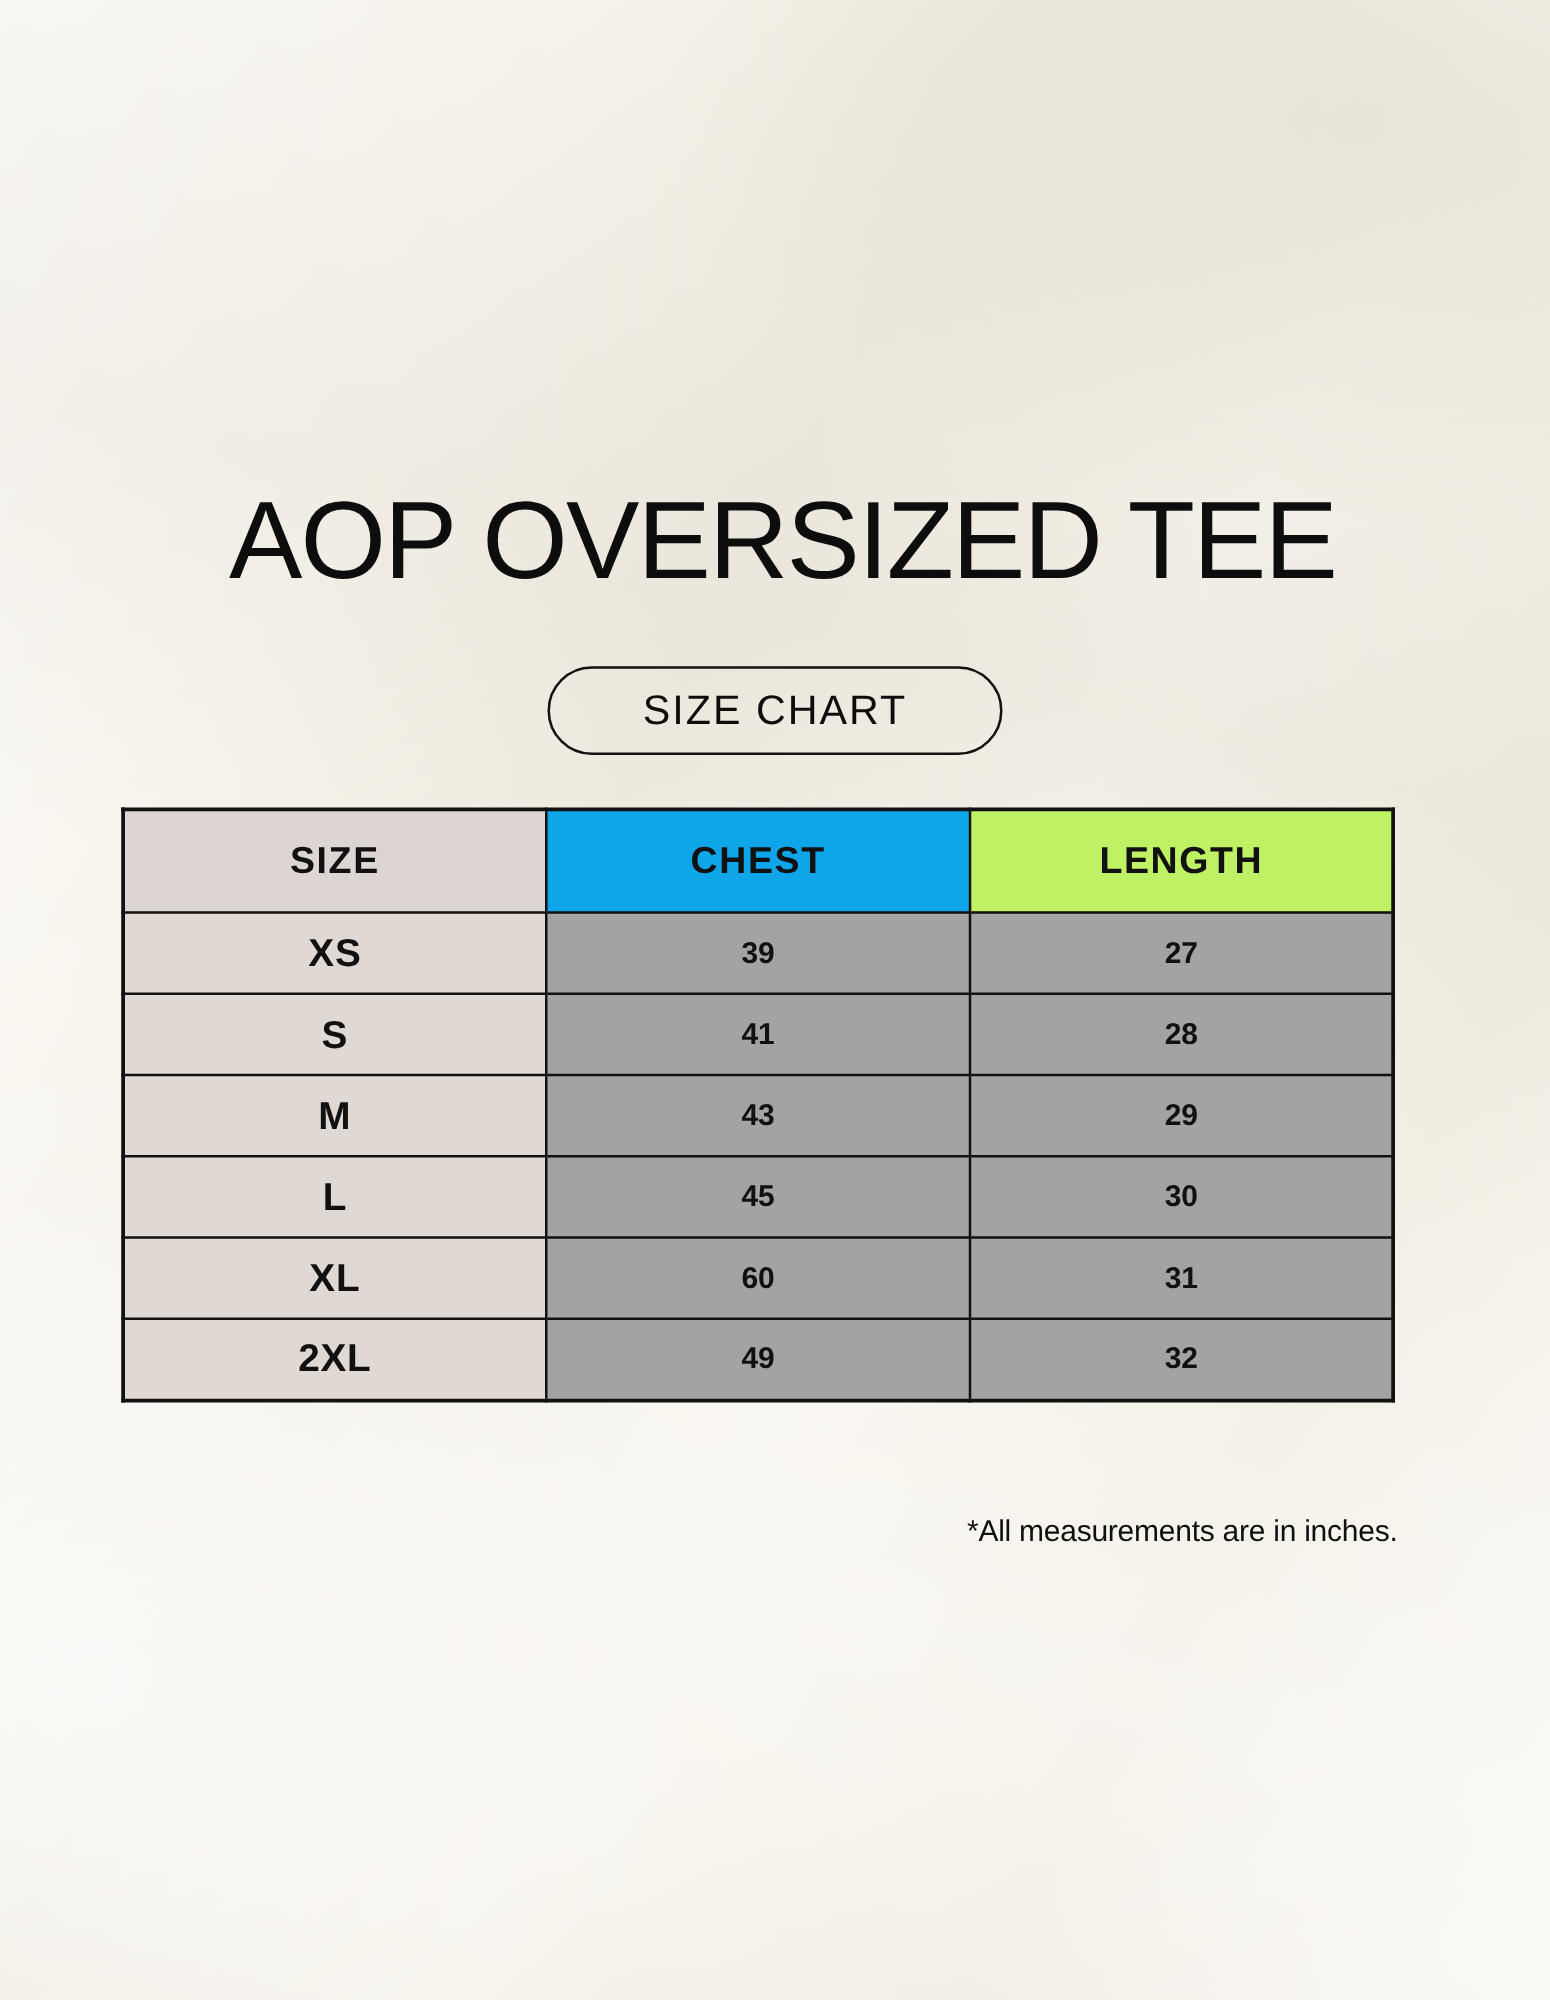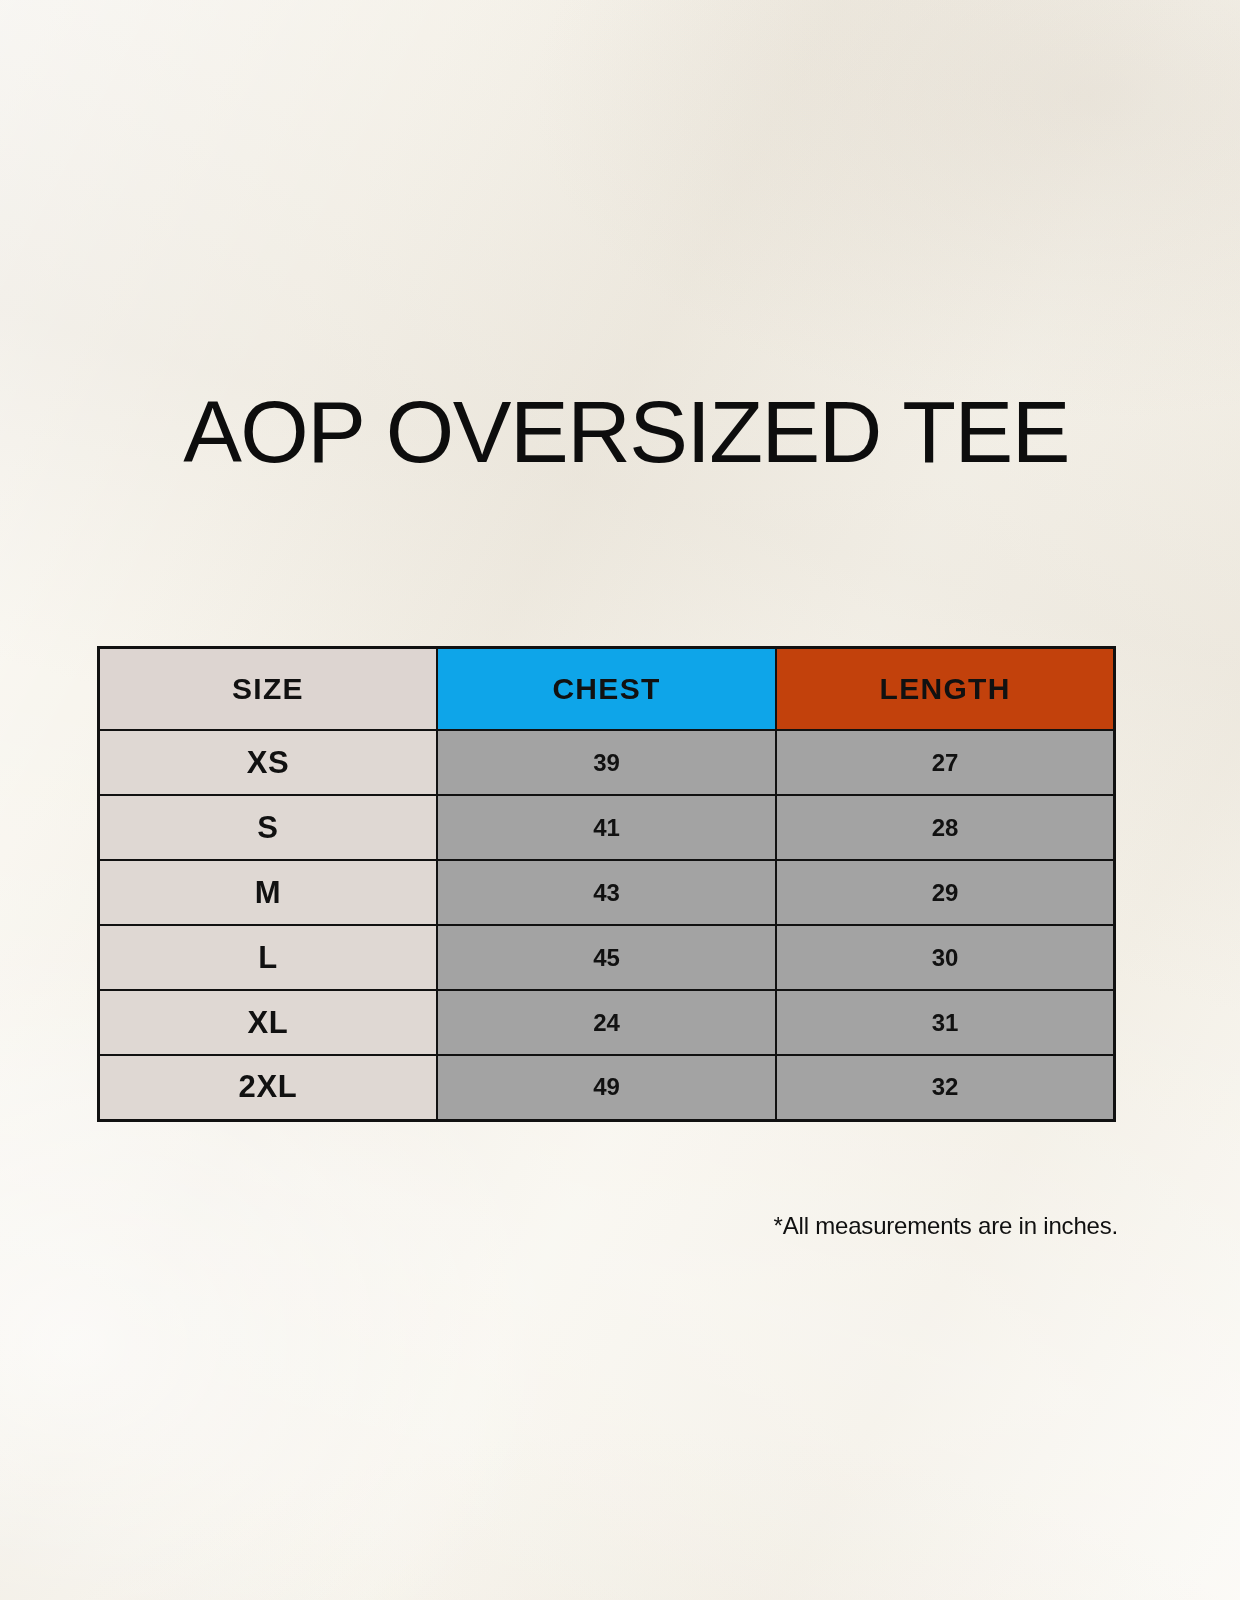--- a/index.html
+++ b/index.html
@@ -119,21 +119,21 @@
   }
 
   thead th {
     height: 78px;
     font-size: 30px;
     font-weight: 700;
     letter-spacing: 1.3px;
   }
   th.head-size   { background-color: #ddd5d1; }
   th.head-chest  { background-color: #0ea5e9; }
-  th.head-length { background-color: #c2410c; }
+  th.head-length { background-color: #bef264; }
 
   tbody tr { height: 65px; }
   td.cell-size {
     background-color: #dfd8d3;
     font-size: 31px;
     font-weight: 700;
     letter-spacing: 0.6px;
   }
   td.cell-val {
     background-color: #a3a3a3;
@@ -158,20 +158,23 @@
 <body>
 
 <div class="bg-layer bg-sheen-a"></div>
 <div class="bg-layer bg-sheen-b"></div>
 <div class="bg-layer bg-sheen-c"></div>
 
 <div class="page">
 
   <h1 class="title">AOP OVERSIZED TEE</h1>
 
+  <div class="badge-wrap">
+    <div class="badge">SIZE CHART</div>
+  </div>
 
   <div class="table-wrap">
     <table class="size-table">
       <colgroup>
         <col class="c-size">
         <col class="c-chest">
         <col class="c-length">
       </colgroup>
       <thead>
         <tr>
@@ -196,21 +199,21 @@
           <td class="cell-val">43</td>
           <td class="cell-val">29</td>
         </tr>
         <tr>
           <td class="cell-size">L</td>
           <td class="cell-val">45</td>
           <td class="cell-val">30</td>
         </tr>
         <tr>
           <td class="cell-size">XL</td>
-          <td class="cell-val">24</td>
+          <td class="cell-val">60</td>
           <td class="cell-val">31</td>
         </tr>
         <tr>
           <td class="cell-size">2XL</td>
           <td class="cell-val">49</td>
           <td class="cell-val">32</td>
         </tr>
       </tbody>
     </table>
   </div>

